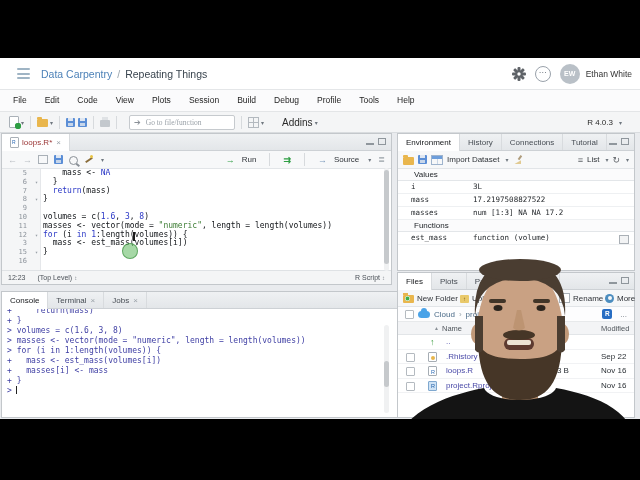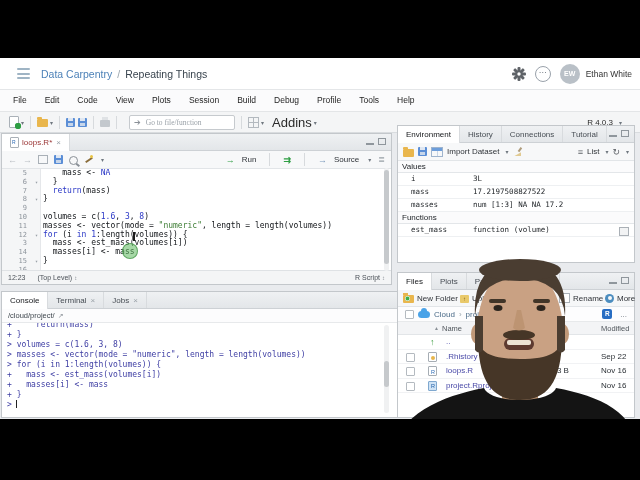--- a/index.html
+++ b/index.html
@@ -46,29 +46,29 @@
   .ico-print{width:10px;height:7px;background:#c3c8cd;border-radius:1px;margin-top:2px}
   .ico-print::before{content:"";position:absolute;top:-3px;left:2px;width:6px;height:3px;background:#dfe2e5}
   .ico-grid{width:9px;height:9px;border:1px solid #b3b9bf;
     background:linear-gradient(#b3b9bf,#b3b9bf) 50% 0/1px 100% no-repeat,
                linear-gradient(#b3b9bf,#b3b9bf) 0 50%/100% 1px no-repeat}
   .goto-box{display:flex;align-items:center;gap:3px;background:#fff;border:1px solid #c6cace;border-radius:2px;
     height:13px;width:96px;padding:0 4px;margin-left:6px}
   .goto-box input{border:none;outline:none;font-size:7.5px;width:100%;color:#333;background:transparent;font-family:Liberation Serif, serif}
   input::placeholder{color:#9aa1a8}
   .goto-arrow{color:#8a9097;font-size:8px}
-  .addins-label,.tb-label{font-size:13px;color:#2a2a2a;margin-left:8px}
+  .addins-label,.tb-label{font-size:10px;color:#2a2a2a;margin-left:18px}
   .r-version{position:absolute;right:18px;display:flex;align-items:center;gap:4px;font-size:8px;color:#2a2a2a}
 
   
   .workspace-bg{position:absolute;left:0;top:133px;width:640px;height:286px;background:#e9ebee}
   .pane{position:absolute;background:#fff;border:1px solid #c3c7cb;box-sizing:border-box}
   #editor-pane{left:1px;top:133px;width:391px;height:152px}
   #console-pane{left:1px;top:291px;width:435px;height:127px}
-  #env-pane{left:397px;top:125px;width:238px;height:138px}
+  #env-pane{left:397px;top:133px;width:238px;height:138px}
   #files-pane{left:397px;top:272px;width:238px;height:146px}
 
   .tabs{position:relative;height:16px;background:linear-gradient(#eff1f3,#e3e6e9);
     border-bottom:1px solid #cdd1d5;display:flex;font-size:8px;color:#474d54}
   .tab{display:flex;align-items:center;gap:3px;padding:0 8px;border-right:1px solid #d8dbde}
   .tab.active{background:#fff;color:#16181b;margin-bottom:-1px}
   .tab .x{color:#9aa1a8;font-size:8px;margin-left:1px}
   .winbtns{position:absolute;right:5px;top:4px;display:flex;gap:4px}
   .winbtns i{width:8px;height:7px;border:1px solid #8f969c;box-sizing:border-box;display:block}
   .winbtns i.min{border:none;border-bottom:2px solid #8f969c}
@@ -126,21 +126,21 @@
     linear-gradient(#c9d6e6,#c9d6e6) 50% 0/1px 100% no-repeat}
   .list-ico{color:#5f6368;font-size:9px}
   .refresh-ico{color:#5f6368;font-size:9px}
   .env-scope{height:16px;border-bottom:1px solid #e7e9eb;display:flex;align-items:center;padding:0 6px;
     font-size:8px;color:#33383e;gap:4px}
   .cubes{width:10px;height:10px}
   .cubes::before{content:"";position:absolute;left:0;top:0;width:6px;height:6px;background:#4178be;border-radius:1px}
   .cubes::after{content:"";position:absolute;left:3px;top:3px;width:6px;height:6px;background:#d78c3f;border-radius:1px;opacity:.9}
   .env-search{margin-left:auto;display:flex;align-items:center;border:1px solid #c9cdd1;border-radius:7px;
     height:11px;width:104px;padding:0 5px;gap:3px;background:#fff}
-  .env-sec{height:11px;line-height:11px;font-size:8px;color:#23272b;padding-left:4px;border-bottom:1px solid #e3e6e9;background:#fbfbfc}
+  .env-sec{height:11px;line-height:11px;font-size:8px;color:#23272b;padding-left:16px;border-bottom:1px solid #e3e6e9;background:#fbfbfc}
   .env-row{display:flex;height:12px;line-height:12px;border-bottom:1px solid #eef0f2;
     font-family:"DejaVu Sans Mono",monospace;font-size:7.5px;color:#1e2226;position:relative}
   .env-name{width:62px;padding-left:13px;flex:none}
   .env-val{flex:1;white-space:nowrap;overflow:hidden}
   .env-ico{position:absolute;right:5px;top:2.5px;width:8px;height:7px;border:1px solid #aab0b6;background:#f2f3f4}
 
   .files-toolbar{height:16px;position:relative;border-bottom:1px solid #e2e5e8;background:#f6f7f8;font-size:8px;color:#2f3338}
   .ft-btn{position:absolute;top:0;height:16px;display:flex;align-items:center;gap:3px}
   .ico-folderplus{width:11px;height:8px;background:#e9b64d;border-radius:1px;margin-top:2px}
   .ico-folderplus::before{content:"";position:absolute;top:-2px;left:0;width:5px;height:2px;background:#e9b64d}
@@ -329,25 +329,20 @@
             <span class="ln">12</span>
             <span class="fold">▾</span>
             <span class="ctext"><span class="tok-b">for</span><span class="tok-d"> (i </span><span class="tok-b">in</span><span class="tok-d"> </span><span class="tok-b">1</span><span class="tok-d">:length(volumes)) {</span></span>
           </div>
           <div class="crow">
             <span class="ln">3</span>
             <span class="fold"></span>
             <span class="ctext"><span class="tok-d">  mass &lt;- est_mass(volumes[i])</span></span>
           </div>
           <div class="crow">
-            <span class="ln">14</span>
-            <span class="fold"></span>
-            <span class="ctext"><span class="tok-d">  masses[i] &lt;- mass</span></span>
-          </div>
-          <div class="crow">
             <span class="ln">15</span>
             <span class="fold">▾</span>
             <span class="ctext"><span class="tok-d">}</span></span>
           </div>
           <div class="crow">
             <span class="ln">16</span>
             <span class="fold"></span>
             <span class="ctext"></span>
           </div>
         </div>
@@ -375,25 +370,20 @@
         </div>
         <div class="tab">
           <span>Jobs</span>
           <span class="x">×</span>
         </div>
         <div class="winbtns">
           <i class="min"></i>
           <i></i>
         </div>
       </div>
-    <div class="console-path">
-      <span>/cloud/project/</span>
-      <span class="extlink">↗</span>
-      <span class="ico ico-broom"></span>
-    </div>
     <div class="console-body" id="console-lines">
         <div class="cline">+     return(mass)</div>
         <div class="cline">+ }</div>
         <div class="cline">&gt; volumes = c(1.6, 3, 8)</div>
         <div class="cline">&gt; masses &lt;- vector(mode = "numeric", length = length(volumes))</div>
         <div class="cline">&gt; for (i in 1:length(volumes)) {</div>
         <div class="cline">+   mass &lt;- est_mass(volumes[i])</div>
         <div class="cline">+   masses[i] &lt;- mass</div>
         <div class="cline">+ }</div>
         <div class="cline">&gt;<span class="ccursor"></span></div>

